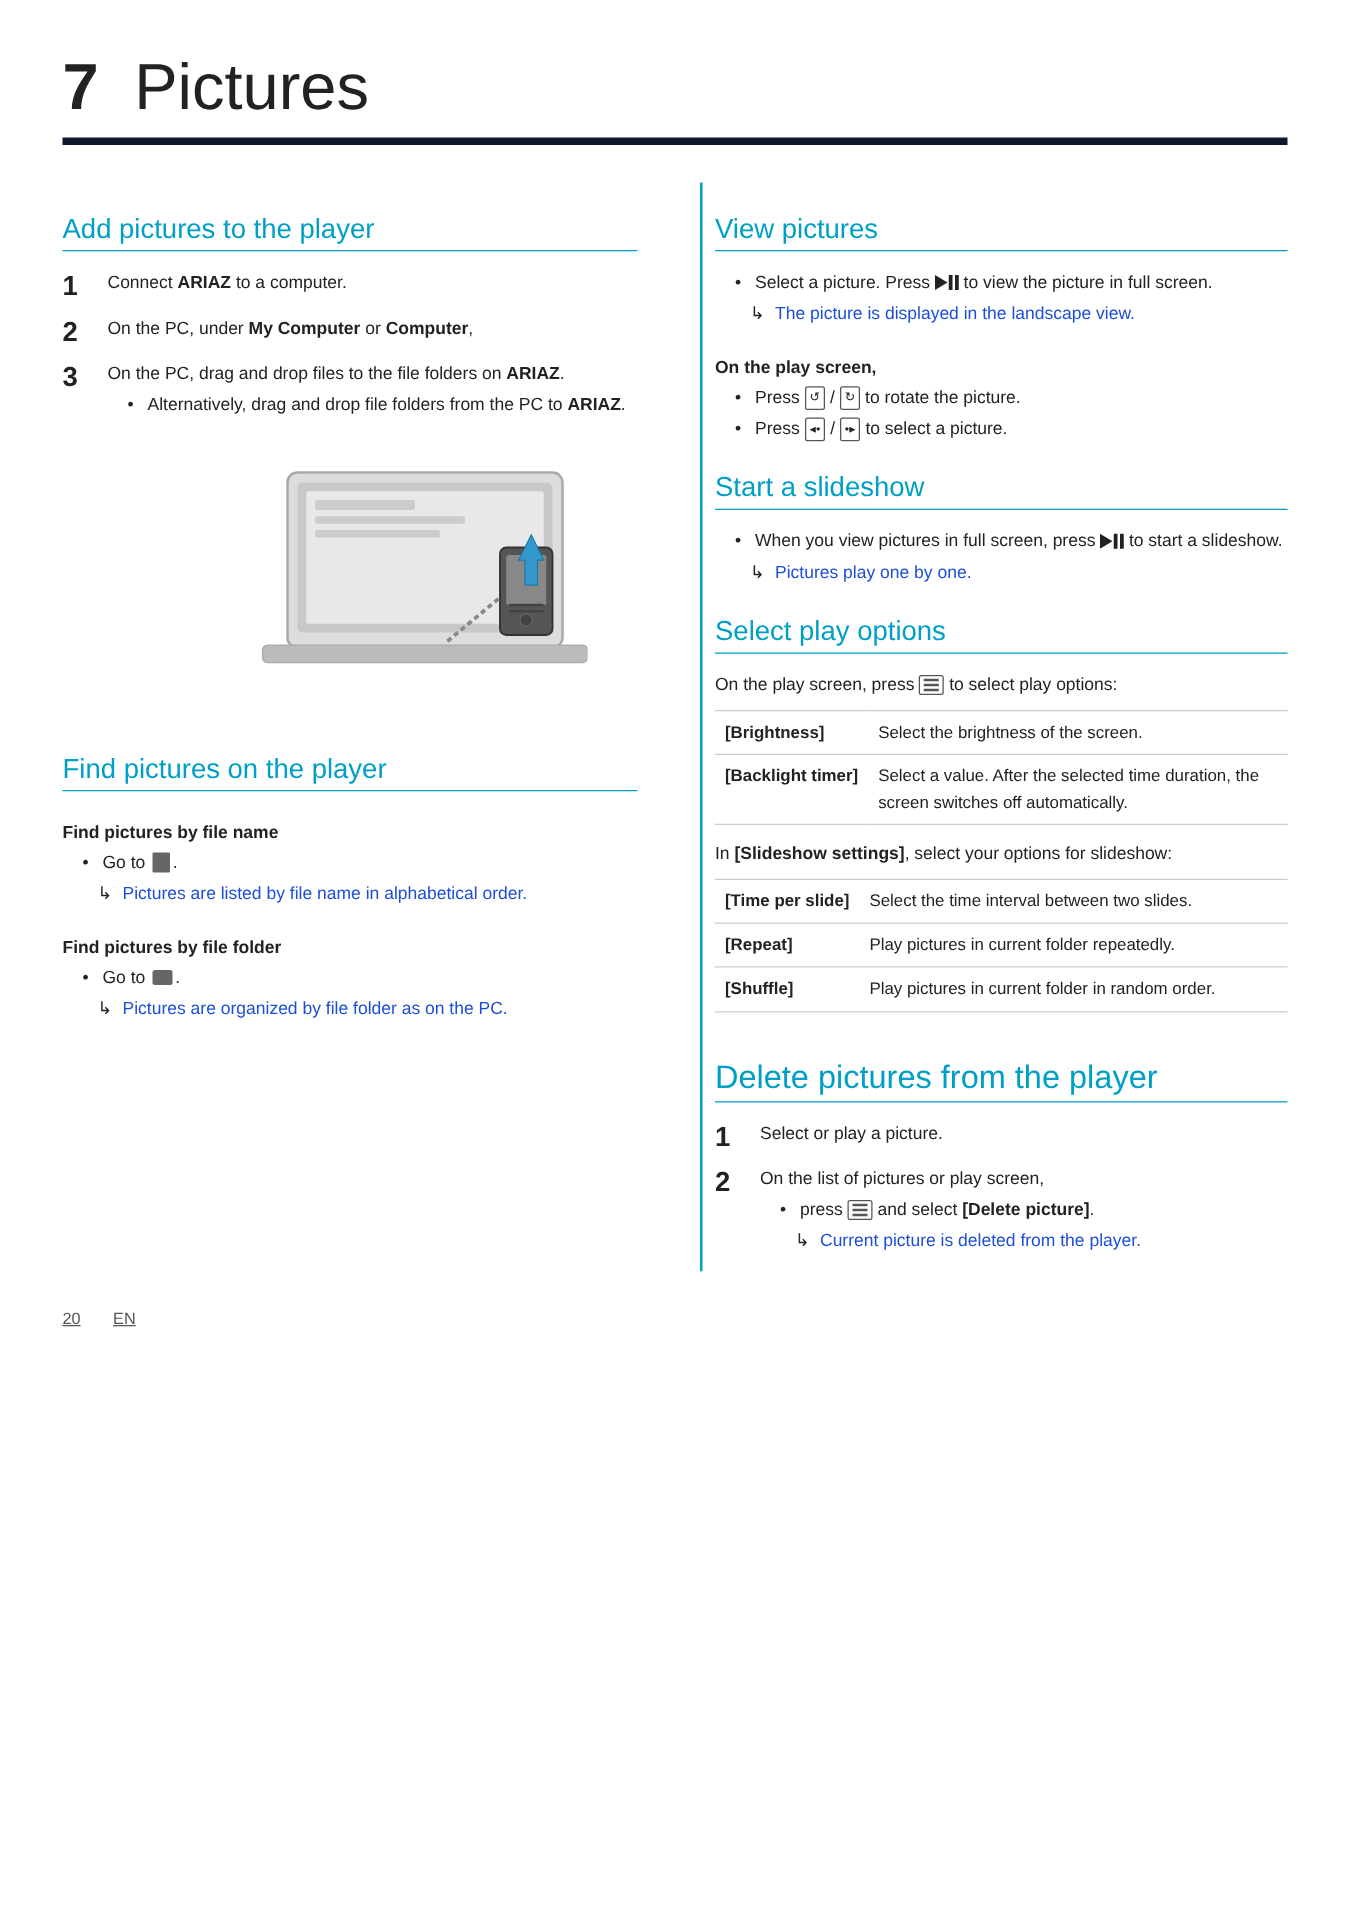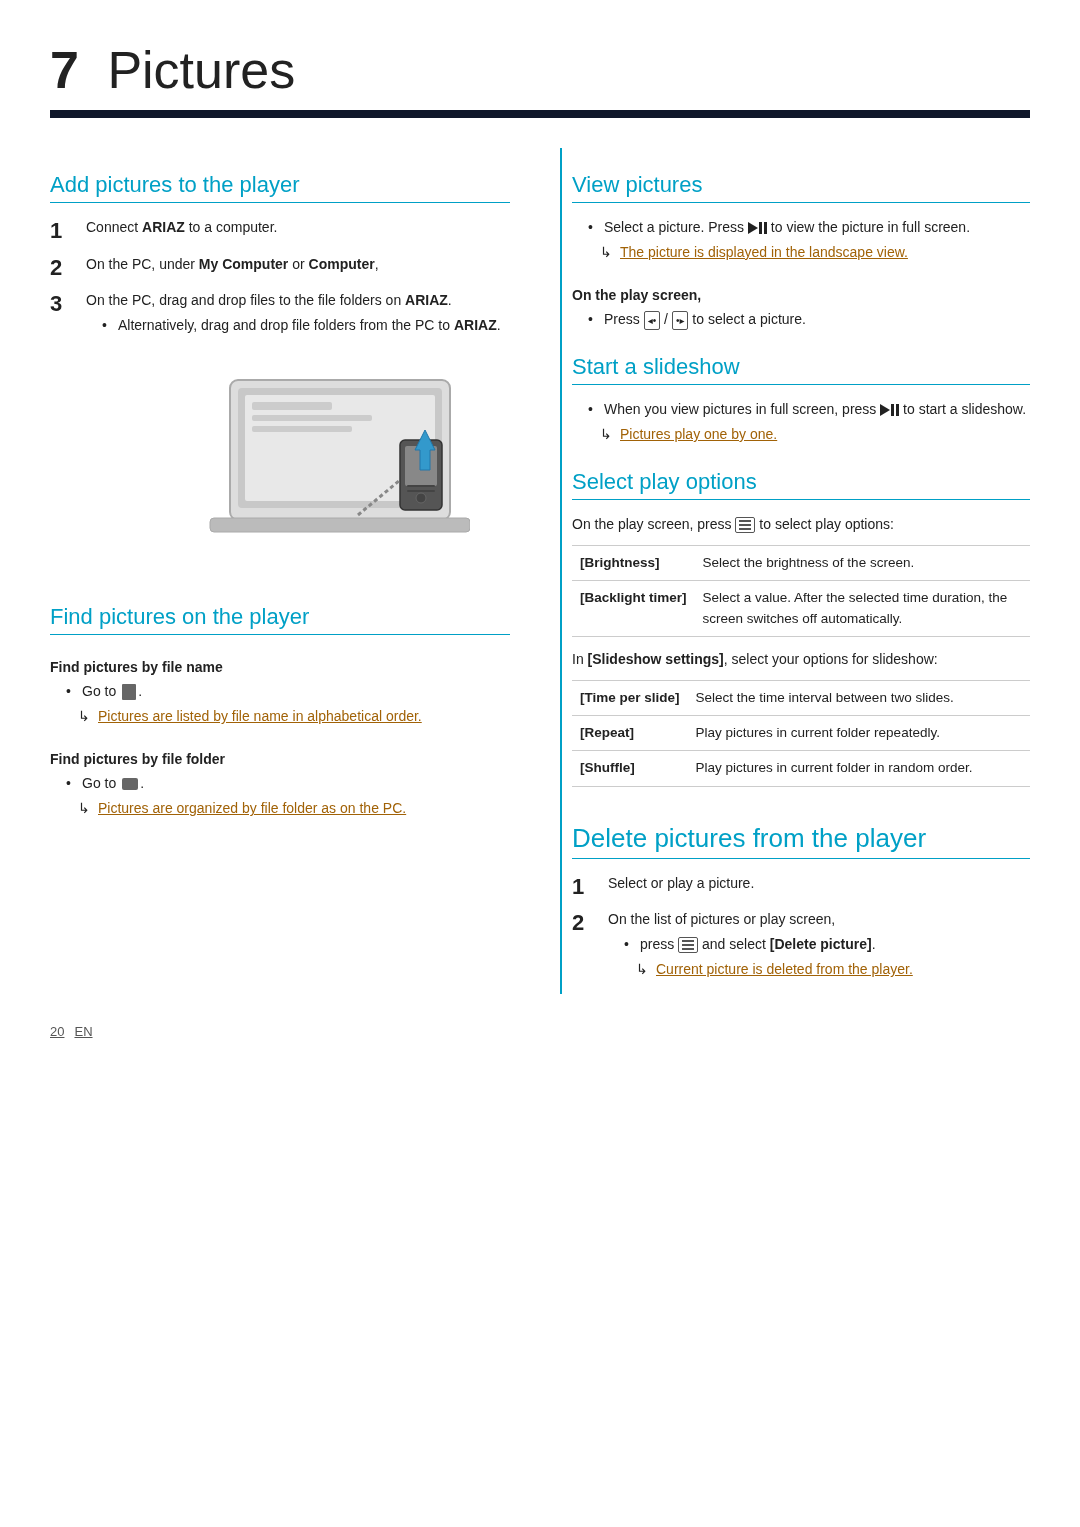--- a/index.html
+++ b/index.html
@@ -20,21 +20,21 @@
     .left-col { padding-right: 10px; }
     .right-col { padding-left: 10px; border-left: 2px solid #00a0c6; }
 
     
     .chapter-heading {
       font-size: 52px;
       font-weight: 300;
       color: #222;
       margin-bottom: 30px;
       grid-column: 1 / -1;
-      border-bottom: 8px solid #0f172a;
+      border-bottom: 6px solid #0f172a;
       padding-bottom: 10px;
     }
     .chapter-num {
       font-size: 52px;
       font-weight: 700;
       margin-right: 14px;
     }
 
     
     .section-heading {
@@ -86,22 +86,21 @@
       left: 0;
     }
 
     
     .arrow-list { list-style: none; margin: 4px 0 4px 28px; }
     .arrow-list li {
       position: relative;
       padding-left: 20px;
       margin-bottom: 4px;
       line-height: 1.5;
-      color: #a16207;
-      text-decoration: underline;
+      color: #1d4ed8;
     }
     .arrow-list li::before {
       content: "↳";
       position: absolute;
       left: 0;
       color: #222;
     }
 
     
     .img-container {
@@ -134,21 +133,21 @@
       width: 110px;
       white-space: nowrap;
     }
 
     .page-footer {
       grid-column: 1 / -1;
       margin-top: 30px;
       font-size: 13px;
       color: #555;
     }
-    .footer-inner { display: flex; gap: 10px; text-decoration: underline; }
+    .footer-inner { display: flex; gap: 26px; text-decoration: underline; }
 
     .bold { font-weight: 700; }
     
     .icon-playpause {
       display: inline-flex;
       align-items: center;
       gap: 1px;
       vertical-align: middle;
     }
     .icon-playpause .tri {
@@ -320,20 +319,27 @@
         </span>
         to view the picture in full screen.
       </li>
     </ul>
     <ul class="arrow-list">
       <li>The picture is displayed in the landscape view.</li>
     </ul>
 
     <div class="subsection-heading">On the play screen,</div>
     <ul class="bullet-list">
+      <li>
+        Press
+        <span class="icon-rotate">↺</span>
+        /
+        <span class="icon-rotate">↻</span>
+        to rotate the picture.
+      </li>
       <li>
         Press
         <span class="icon-rotate">◂•</span>
         /
         <span class="icon-rotate">•▸</span>
         to select a picture.
       </li>
     </ul>
 
     <div class="section-heading">Start a slideshow</div>

